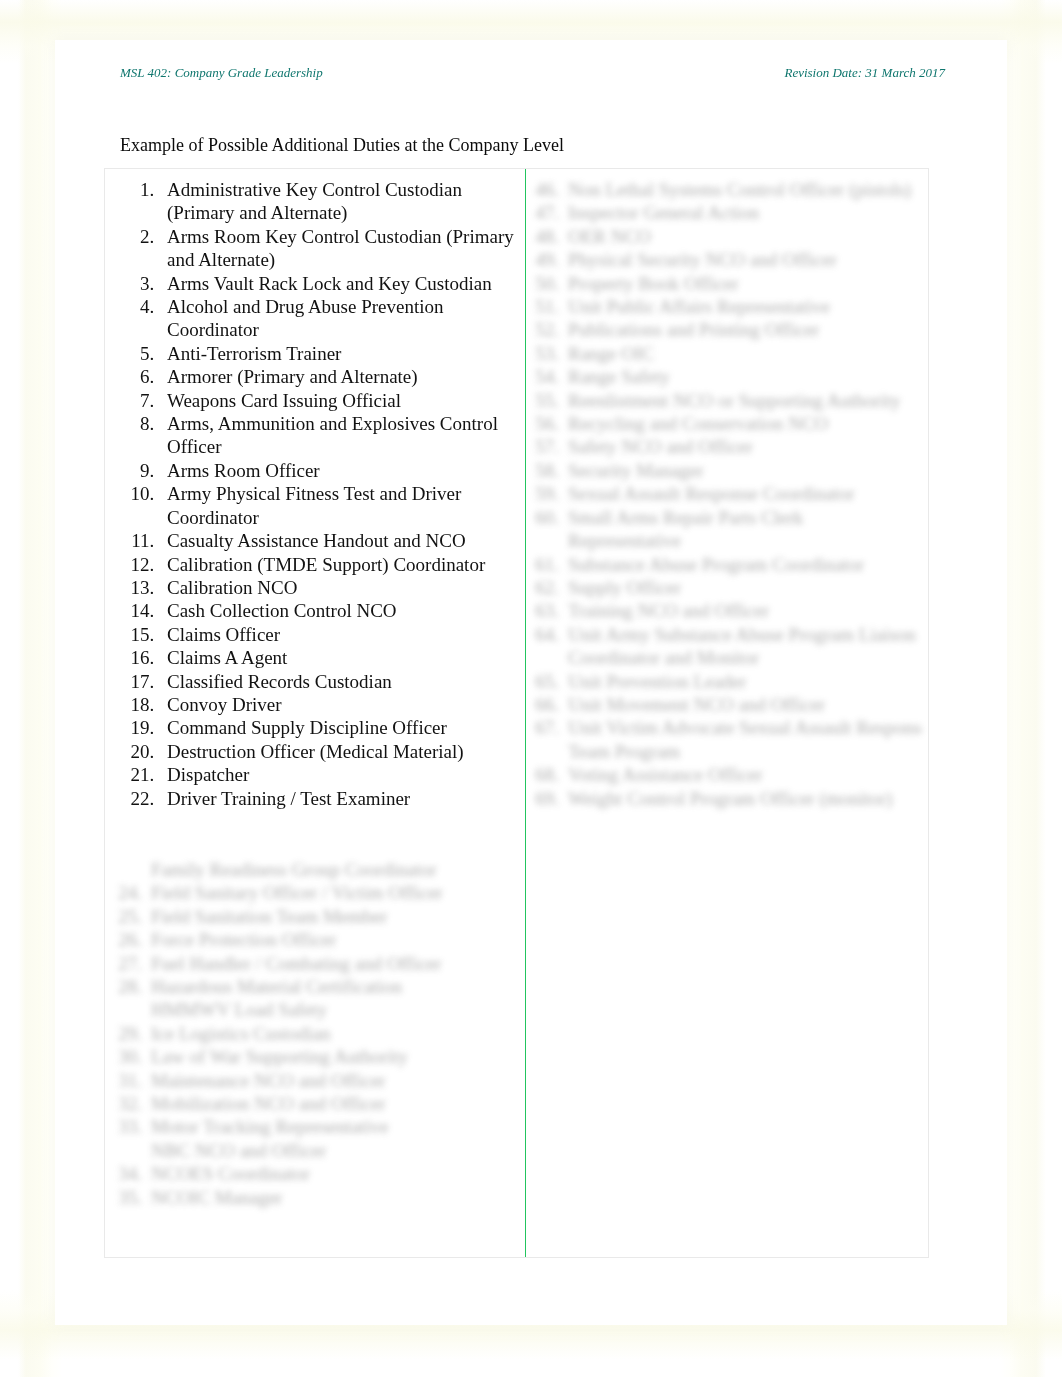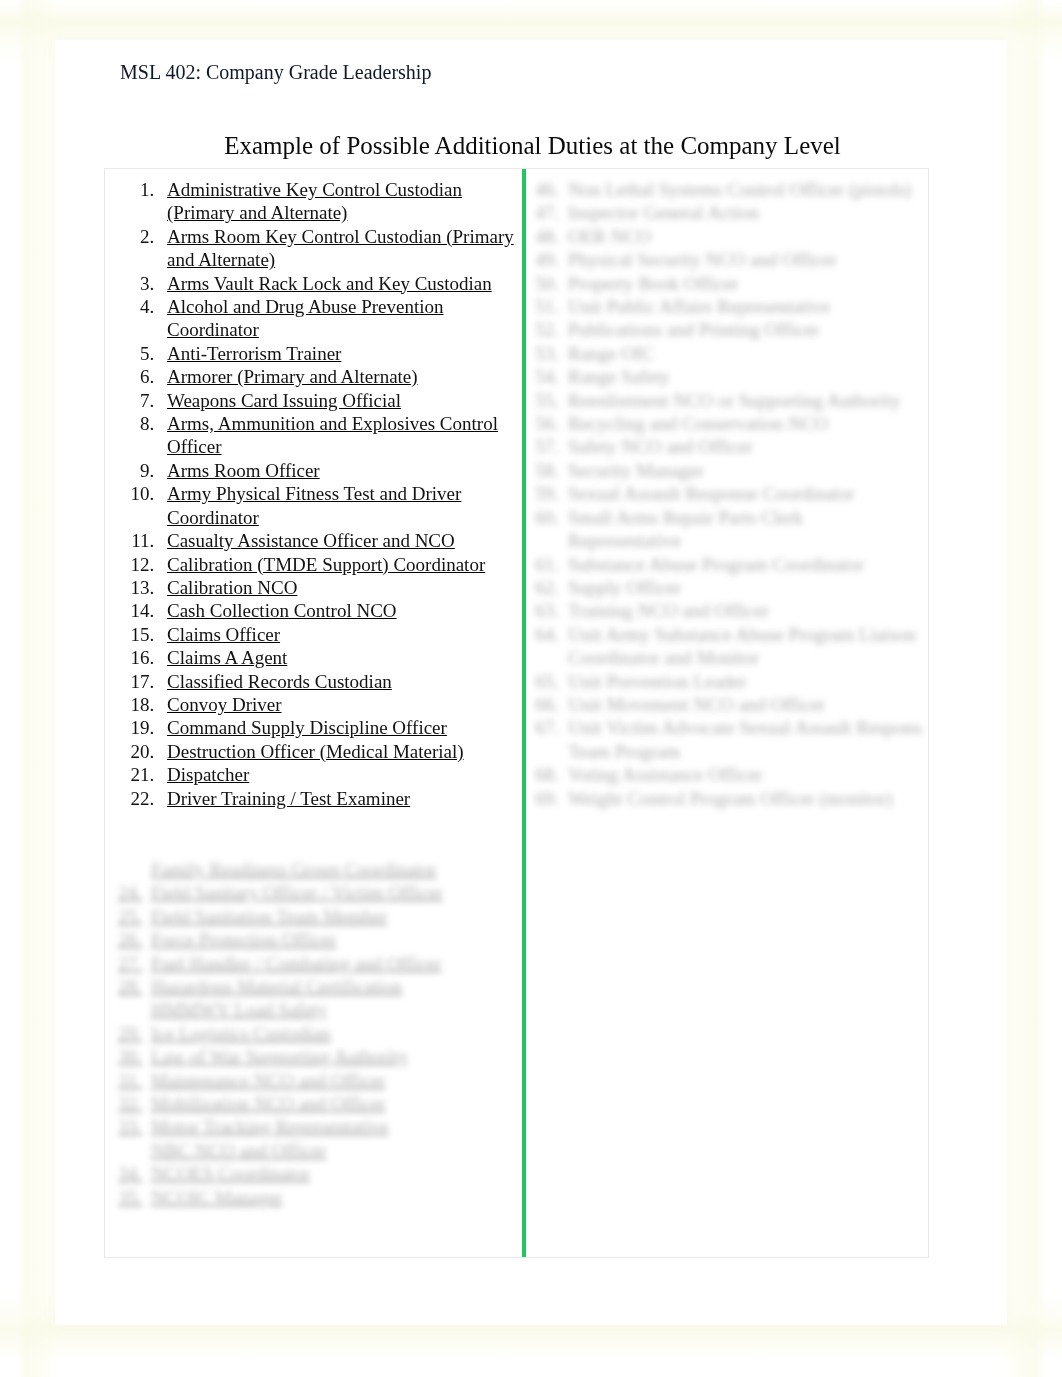--- a/index.html
+++ b/index.html
@@ -58,40 +58,40 @@
     background: #ffffff;
     box-shadow: 0 0 10px 2px rgba(245,245,228,0.55);
   }
 
   
   #doc-header {
     position: absolute;
     left: 65px;
     top: 20px;
     width: 825px;
-    font-size: 20px;
+    font-size: 13px;
     line-height: 25px;
-    color: #0f172a;
+    color: #0f766e;
+    font-style: italic;
   }
   .header-row {
     display: flex;
     justify-content: space-between;
     align-items: baseline;
     white-space: nowrap;
   }
   .header-row .left  { text-align: left; }
   .header-row .right { text-align: right; }
 
   #doc-title {
     position: absolute;
     left: 65px;
     top: 93px;
     width: 825px;
-    text-align: center;
-    font-size: 25px;
+    font-size: 18px;
     line-height: 25px;
     color: #0b0b0b;
   }
 
   
   #duties-table {
     position: absolute;
     left: 49px;
     top: 128px;
     width: 825px;
@@ -101,23 +101,22 @@
     box-sizing: border-box;
     background: #ffffff;
   }
   .table-col {
     box-sizing: border-box;
     position: relative;
     overflow: hidden;
   }
   #col-left {
     width: 421px;
-    border-right: 4px solid #22c55e;
+    border-right: 1px solid #22c55e;
     padding: 9px 6px 0 10px;
-    text-decoration: underline;
   }
   #col-right {
     width: 402px;
     padding: 9px 6px 0 6px;
   }
 
   ol.duty-list {
     margin: 0;
     padding: 0 0 0 44px;
     list-style-position: outside;
@@ -162,40 +161,41 @@
 </head>
 <body>
 
 <div id="page-frame"></div>
 
 <div id="sheet">
 
   <div id="doc-header">
     <div class="header-row">
       <span class="left">MSL 402: Company Grade Leadership</span>
+      <span class="right">Revision Date: 31 March 2017</span>
     </div>
   </div>
 
   <div id="doc-title">Example of Possible Additional Duties at the Company Level</div>
 
   <div id="duties-table">
 
     <div class="table-col" id="col-left">
       <ol class="duty-list" id="left-duties">
           <li>Administrative Key Control Custodian (Primary and Alternate)</li>
           <li>Arms Room Key Control Custodian (Primary and Alternate)</li>
           <li>Arms Vault Rack Lock and Key Custodian</li>
           <li>Alcohol and Drug Abuse Prevention Coordinator</li>
           <li>Anti-Terrorism Trainer</li>
           <li>Armorer (Primary and Alternate)</li>
           <li>Weapons Card Issuing Official</li>
           <li>Arms, Ammunition and Explosives Control Officer</li>
           <li>Arms Room Officer</li>
           <li>Army Physical Fitness Test and Driver Coordinator</li>
-          <li>Casualty Assistance Officer and NCO</li>
+          <li>Casualty Assistance Handout and NCO</li>
           <li>Calibration (TMDE Support) Coordinator</li>
           <li>Calibration NCO</li>
           <li>Cash Collection Control NCO</li>
           <li>Claims Officer</li>
           <li>Claims A Agent</li>
           <li>Classified Records Custodian</li>
           <li>Convoy Driver</li>
           <li>Command Supply Discipline Officer</li>
           <li>Destruction Officer (Medical Material)</li>
           <li>Dispatcher</li>

